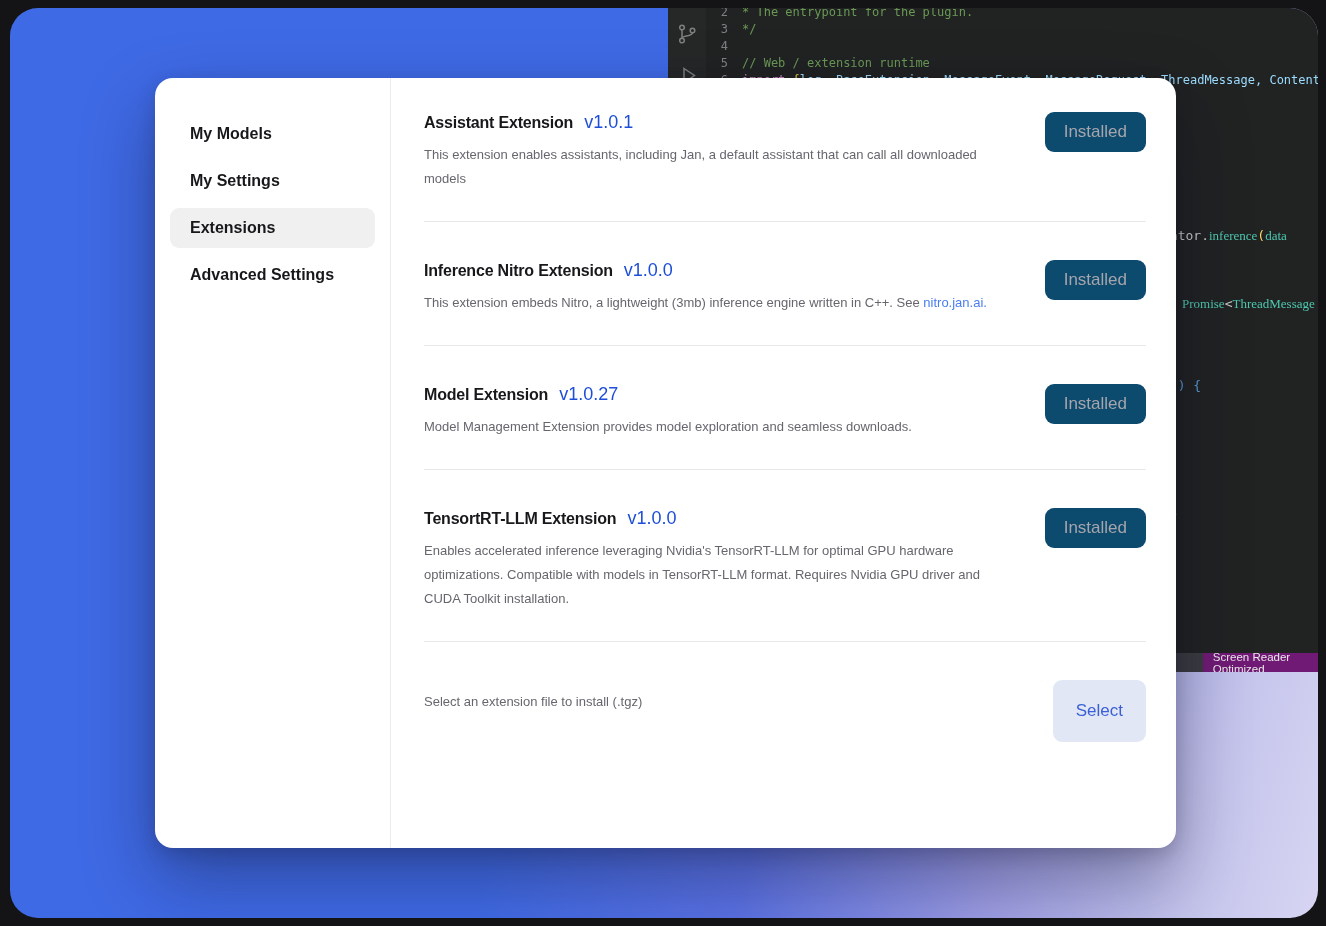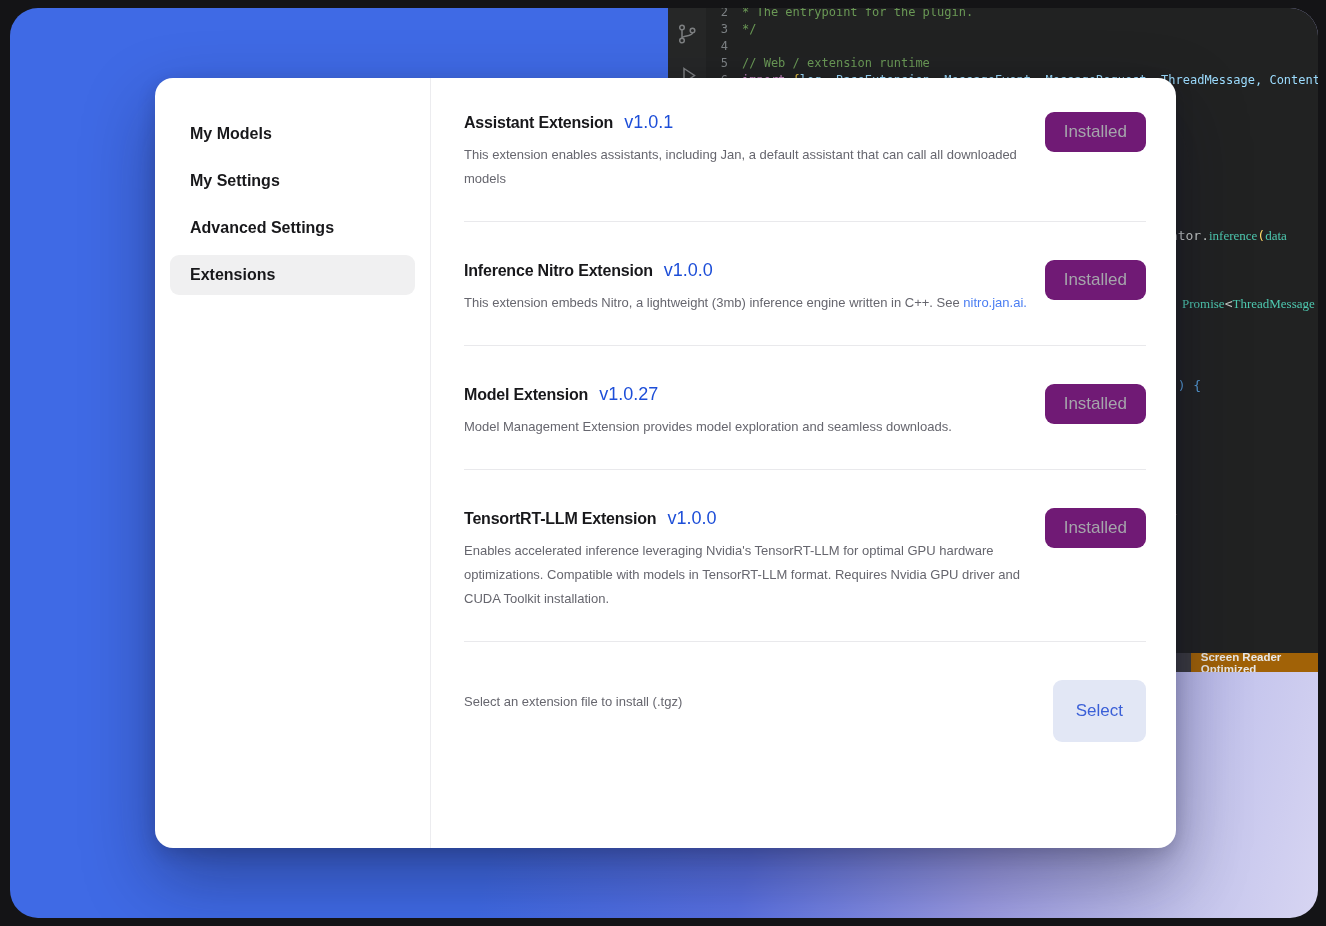--- a/index.html
+++ b/index.html
@@ -44,46 +44,46 @@
   .frag.f2 { left:514px; top:288px; }
   .frag.f3 { left:494px; top:370px; }
   .frag.f4 { left:494px; top:503px; }
   .u { text-decoration:underline; }
   .status-bar {
     position:absolute; left:0; right:0; bottom:0; height:19px;
     background:#3b3b40; display:flex; align-items:center;
     font-family:"Liberation Sans", sans-serif; font-size:11.5px; color:#d4d4d4;
   }
   .sb-left { margin-left:494px; }
-  .sb-seg { margin-left:16px; flex:1; align-self:stretch; display:flex; align-items:center;
-            background:#a16207; color:#e8e8e8; padding:0 10px;font-weight:bold; }
+  .sb-seg { margin-left:28px; flex:1; align-self:stretch; display:flex; align-items:center;
+            background:#701a75; color:#e8e8e8; padding:0 10px; }
 
   
   .card {
     position:absolute; left:145px; top:70px; width:1021px; height:770px;
     background:#ffffff; border-radius:18px; display:flex; overflow:hidden;
     box-shadow:0 30px 70px rgba(15,15,40,.38), 0 6px 18px rgba(15,15,40,.18);
   }
-  .sidebar { width:276px; border-right:1px solid #ececef; padding:36px 15px 0 15px; flex:none; }
+  .sidebar { width:236px; border-right:1px solid #ececef; padding:36px 15px 0 15px; flex:none; }
   .side-item {
     font-size:16px; font-weight:700; color:#18181b;
     padding:11px 20px; border-radius:9px; margin-bottom:7px; cursor:pointer;
   }
   .side-item.active { background:#f0f0f1; }
 
   .content { flex:1; padding:34px 30px 0 33px; overflow:hidden; }
   .ext-row { display:flex; justify-content:space-between; align-items:flex-start; }
   .ext-text { width:595px; }
   .title-row { display:flex; align-items:baseline; gap:11px; }
   .ext-name { font-size:16px; font-weight:700; color:#18181b; letter-spacing:-.2px; }
   .ext-ver { font-size:18px; color:#1d4ed8; }
   .ext-desc { margin-top:10px; font-size:13px; line-height:24px; color:#66666e; }
   .link { color:#4a7df2; text-decoration:none; cursor:pointer; }
   .btn { font-family:inherit; font-size:17px; padding:10px 19px; border-radius:9px; border:none; cursor:pointer; }
-  .btn.installed { background:#701a75; color:#a5a5ab; font-weight:500; }
+  .btn.installed { background:#0c4a6e; color:#a5a5ab; font-weight:500; }
   .btn.select { background:#e2e7f5; color:#3a5fd7; font-weight:400; padding:21px 23px; }
   .divider { border:none; border-top:1px solid #e9e9ec; margin:30px 0 38px 0; }
 </style>
 </head>
 <body>
 
 <div class="canvas">
 
   <div class="editor">
 
@@ -133,22 +133,22 @@
       <span class="sb-left">go</span>
       <span class="sb-seg">Screen Reader Optimized</span>
     </div>
   </div>
 
   <div class="card">
 
     <aside class="sidebar">
       <div class="side-item">My Models</div>
       <div class="side-item">My Settings</div>
+      <div class="side-item active">Extensions</div>
       <div class="side-item">Advanced Settings</div>
-      <div class="side-item active">Extensions</div>
     </aside>
 
     <main class="content">
 
       <section class="ext-row">
         <div class="ext-text">
           <div class="title-row">
             <h3 class="ext-name">Assistant Extension</h3>
             <span class="ext-ver">v1.0.1</span>
           </div>

